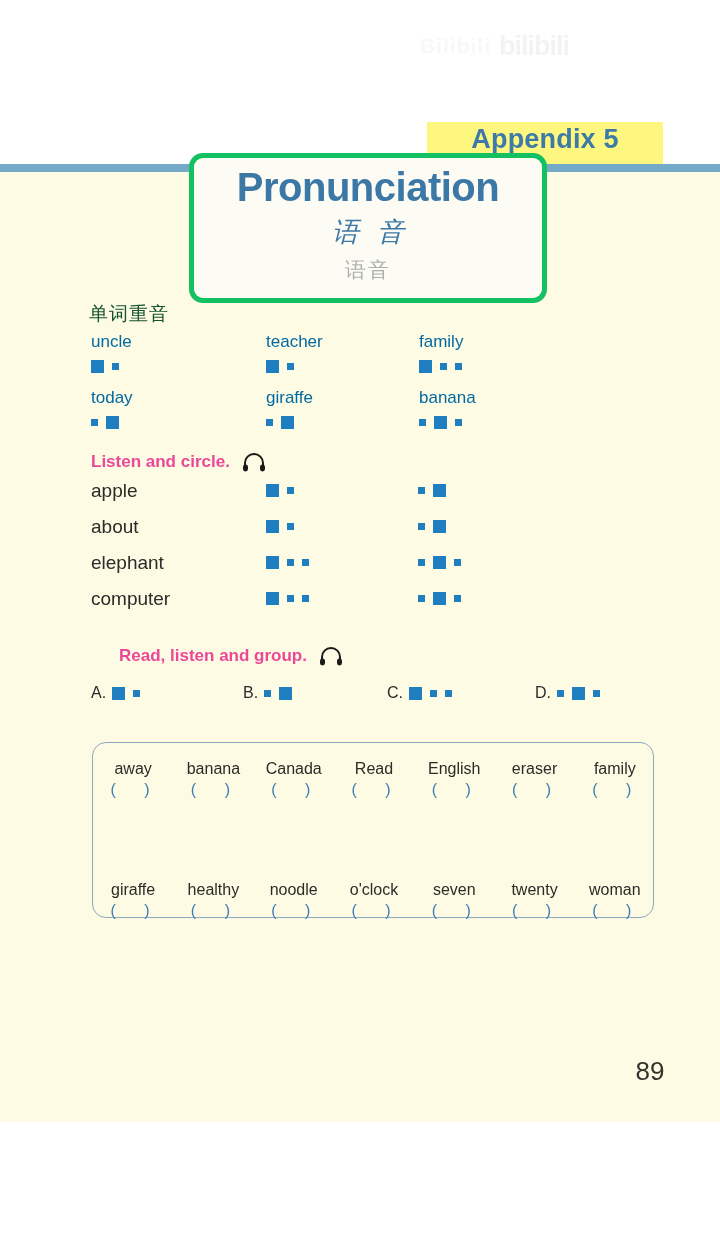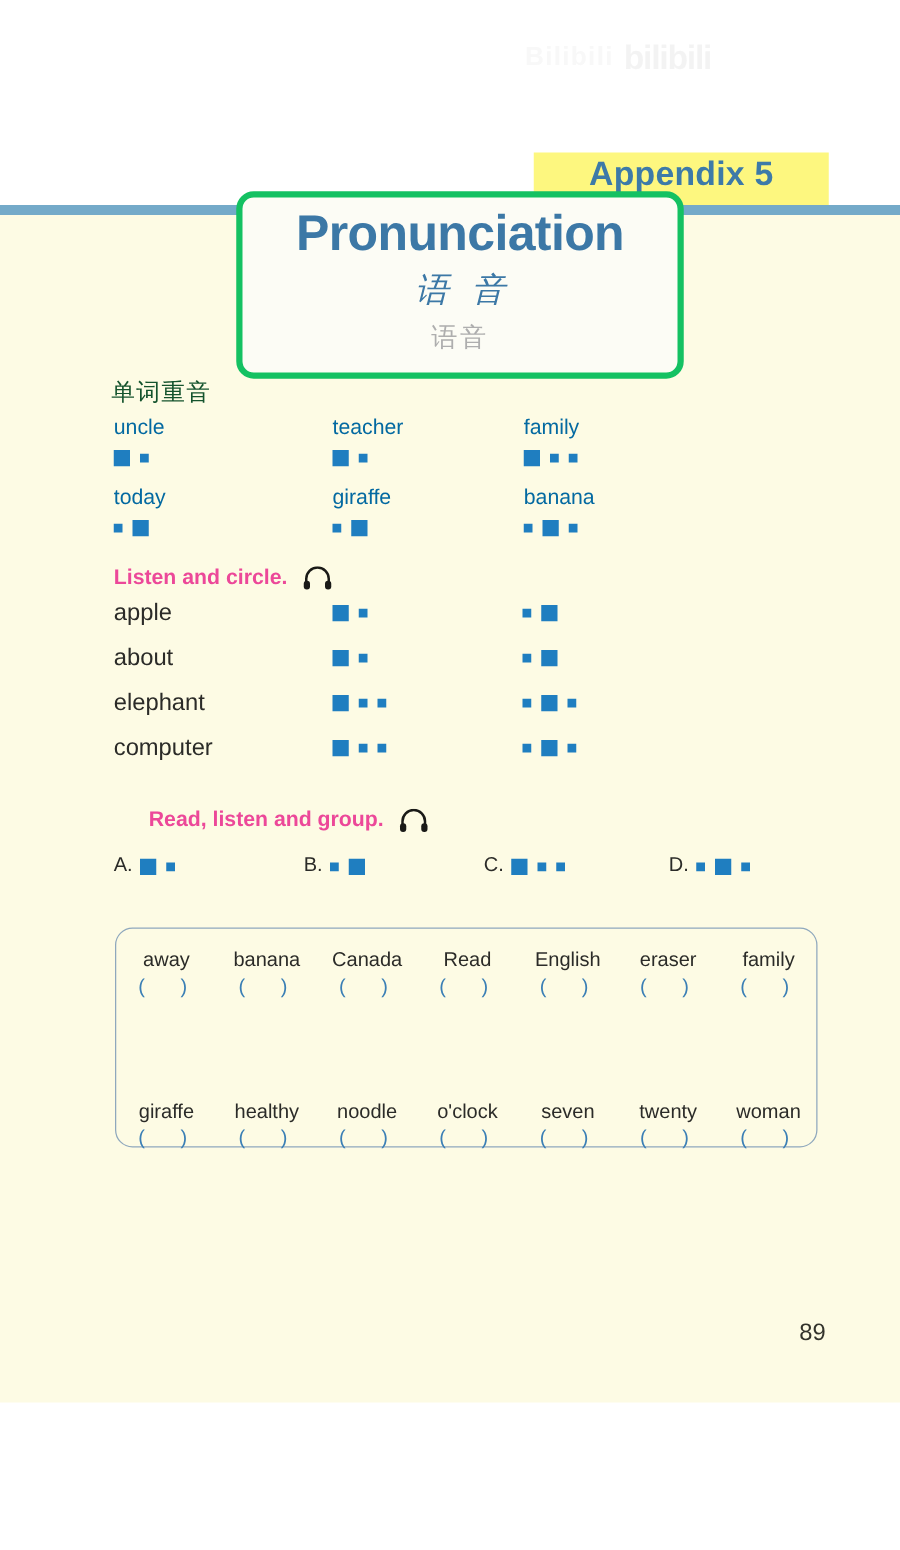--- a/index.html
+++ b/index.html
@@ -133,21 +133,21 @@
   .wb-row.r1 { top: 16px; }
   .wb-row.r2 { top: 137px; }
   .wb-cell { text-align: center; width: 14%; }
   .wb-word { color: #2b2b28; font-size: 16px; line-height: 20px; white-space: nowrap; }
   .wb-paren { color: #3b7fb5; font-size: 16px; line-height: 22px; letter-spacing: 12px; padding-left: 6px; }
 
   
   .page-num {
     position: absolute; left: 620px; top: 1056px;
     width: 60px; text-align: center;
-    color: #33332c; font-size: 19px;
+    color: #33332c; font-size: 26px;
   }
 </style>
 </head>
 <body>
 
 <div id="page-root">
 
   <div class="watermark">
     <span class="wm-text">Bilibili</span>
     <span class="wm-logo">bilibili</span>

